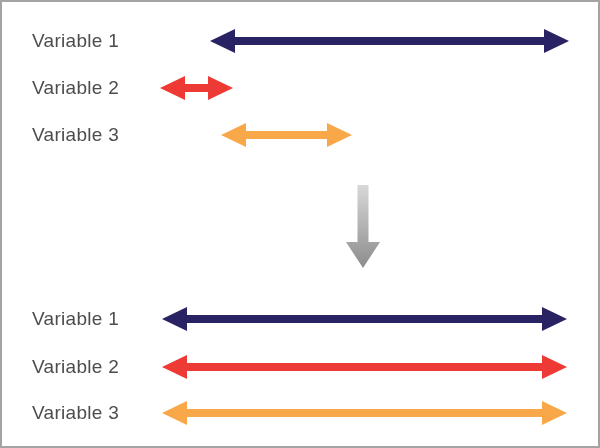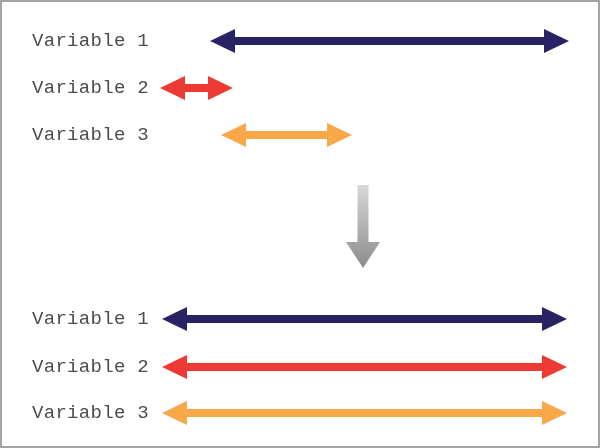--- a/index.html
+++ b/index.html
@@ -3,21 +3,21 @@
 <meta charset="utf-8">
 <style>
   html, body { margin: 0; padding: 0; background: #ffffff; }
   #canvas {
     position: relative;
     width: 600px;
     height: 448px;
     box-sizing: border-box;
     border: 2px solid var(--border, #a3a3a3);
     background: #ffffff;
-    font-family: Liberation Mono, monospace;
+    font-family: Liberation Sans, sans-serif;
     overflow: hidden;
   }
   .row {
     position: absolute;
     left: 0;
     width: 100%;
     height: 30px;
   }
   .row .label {
     position: absolute;

